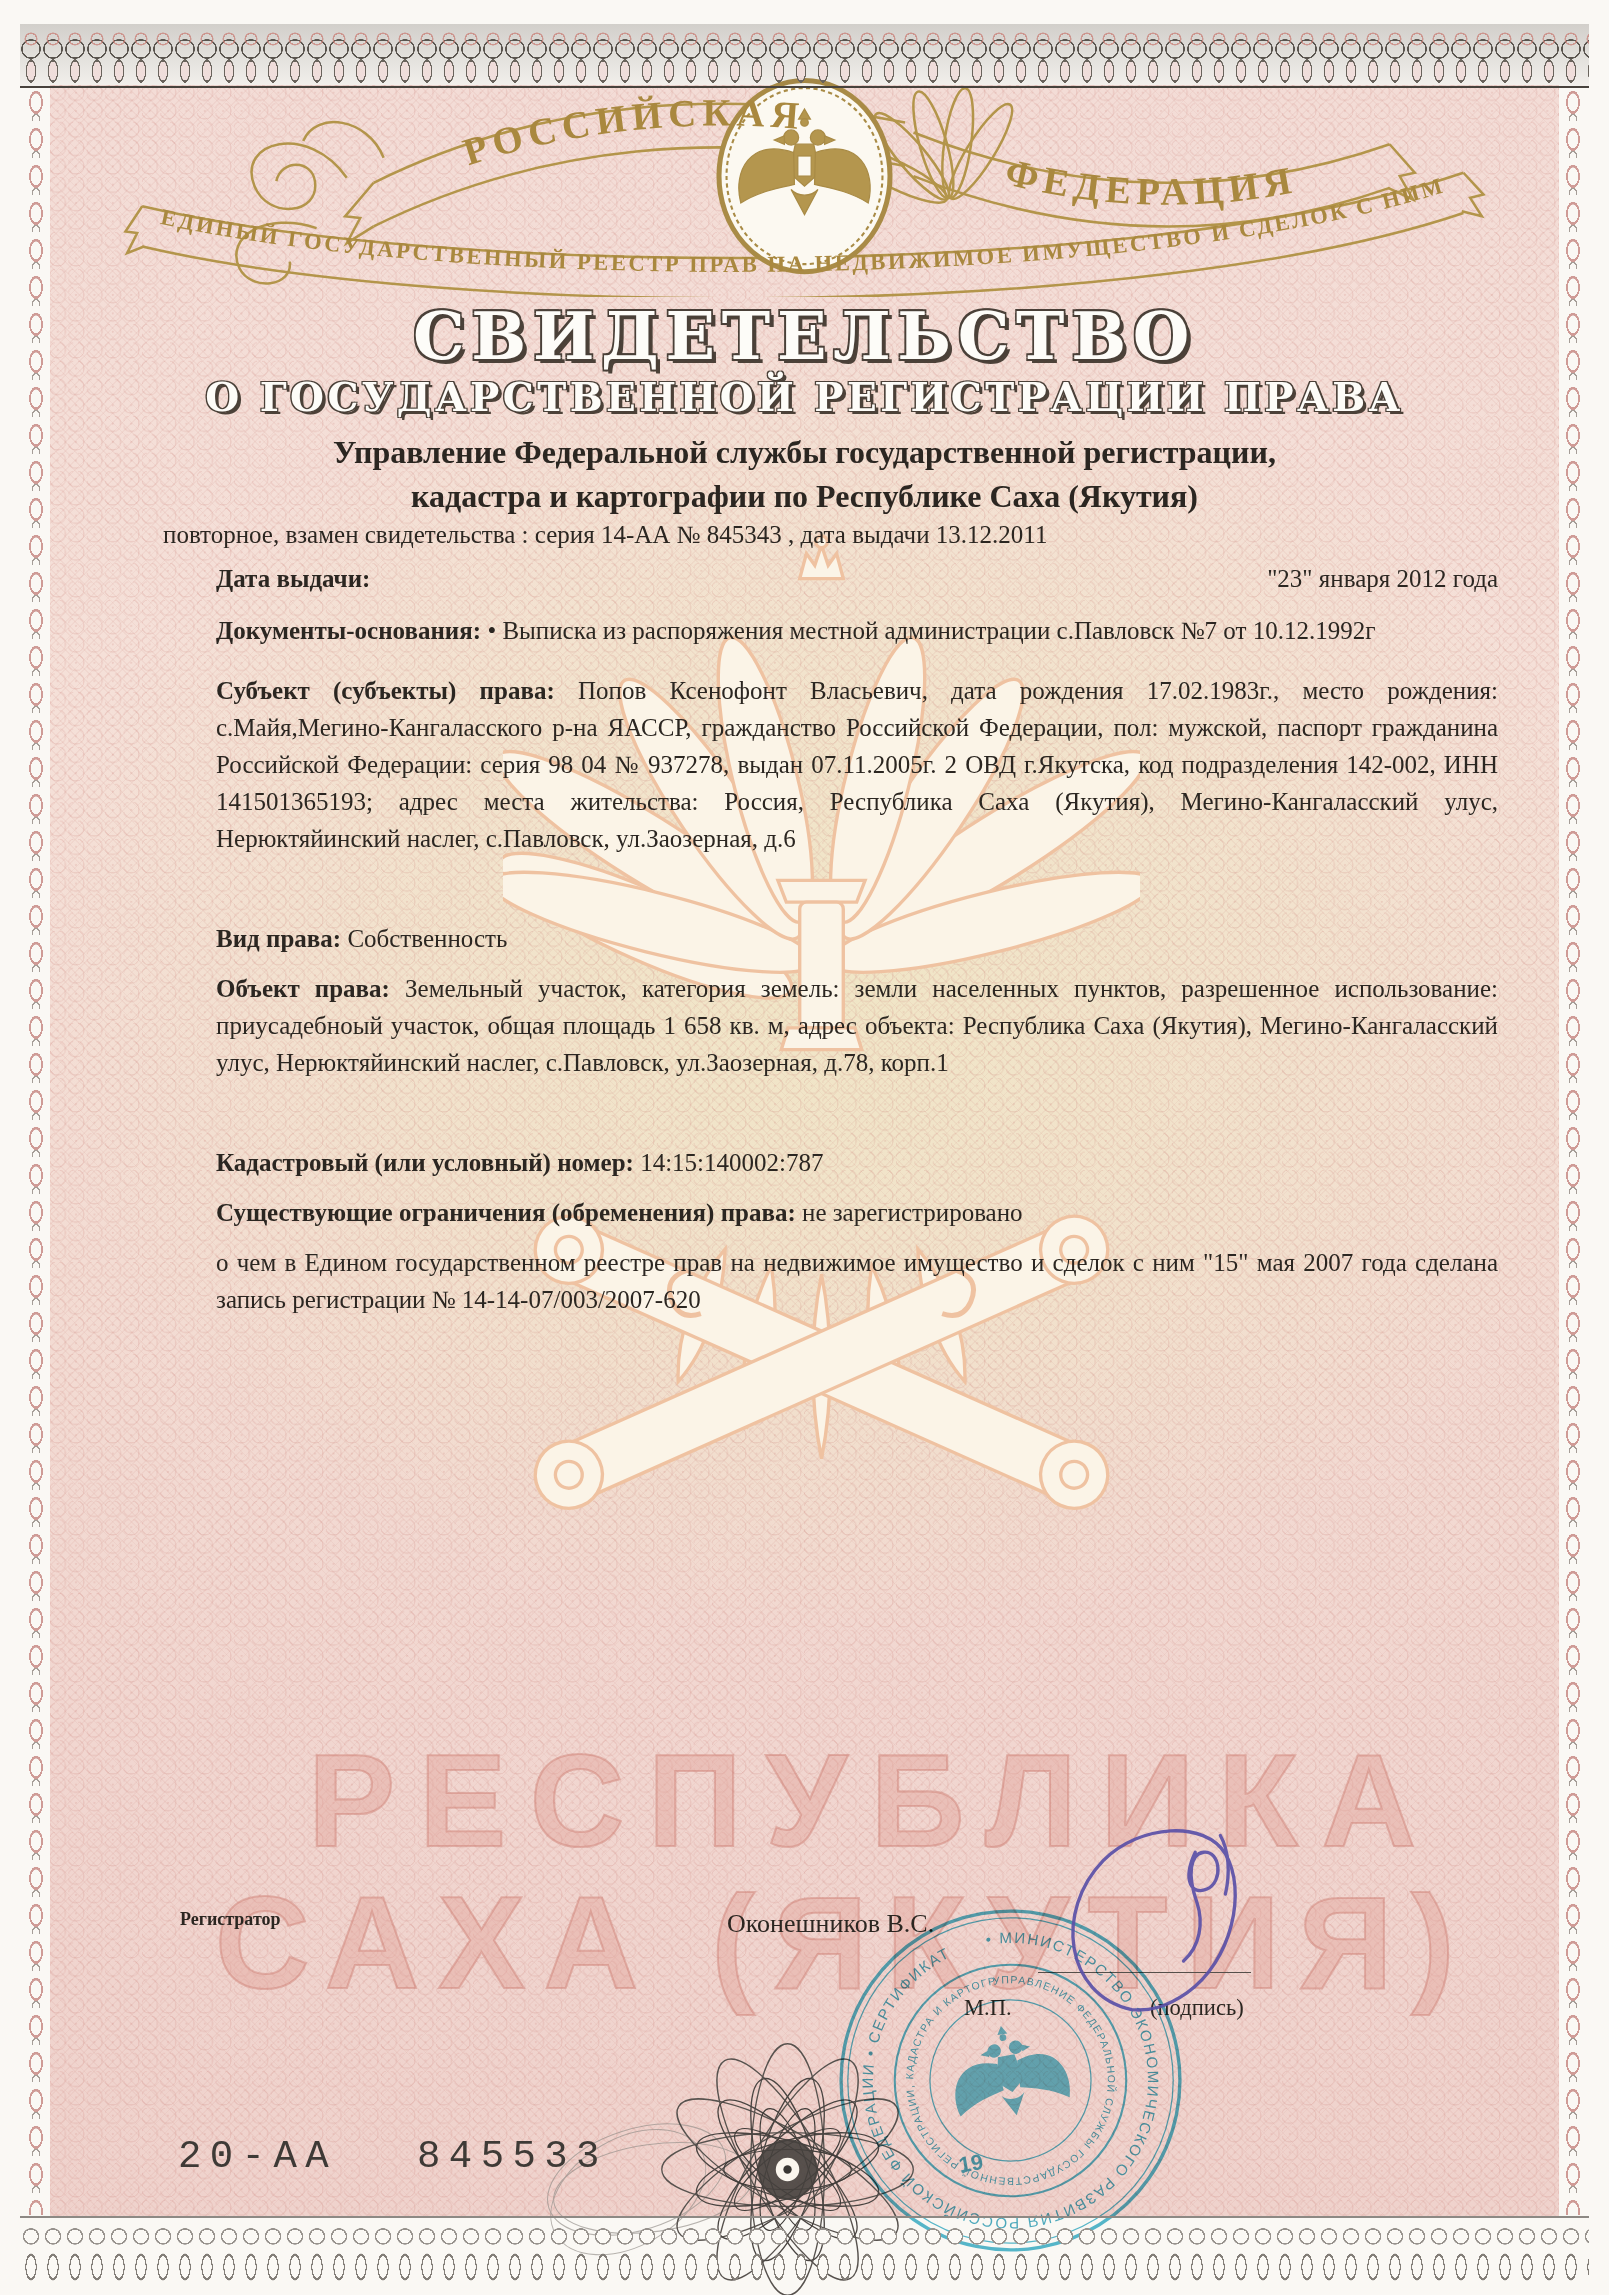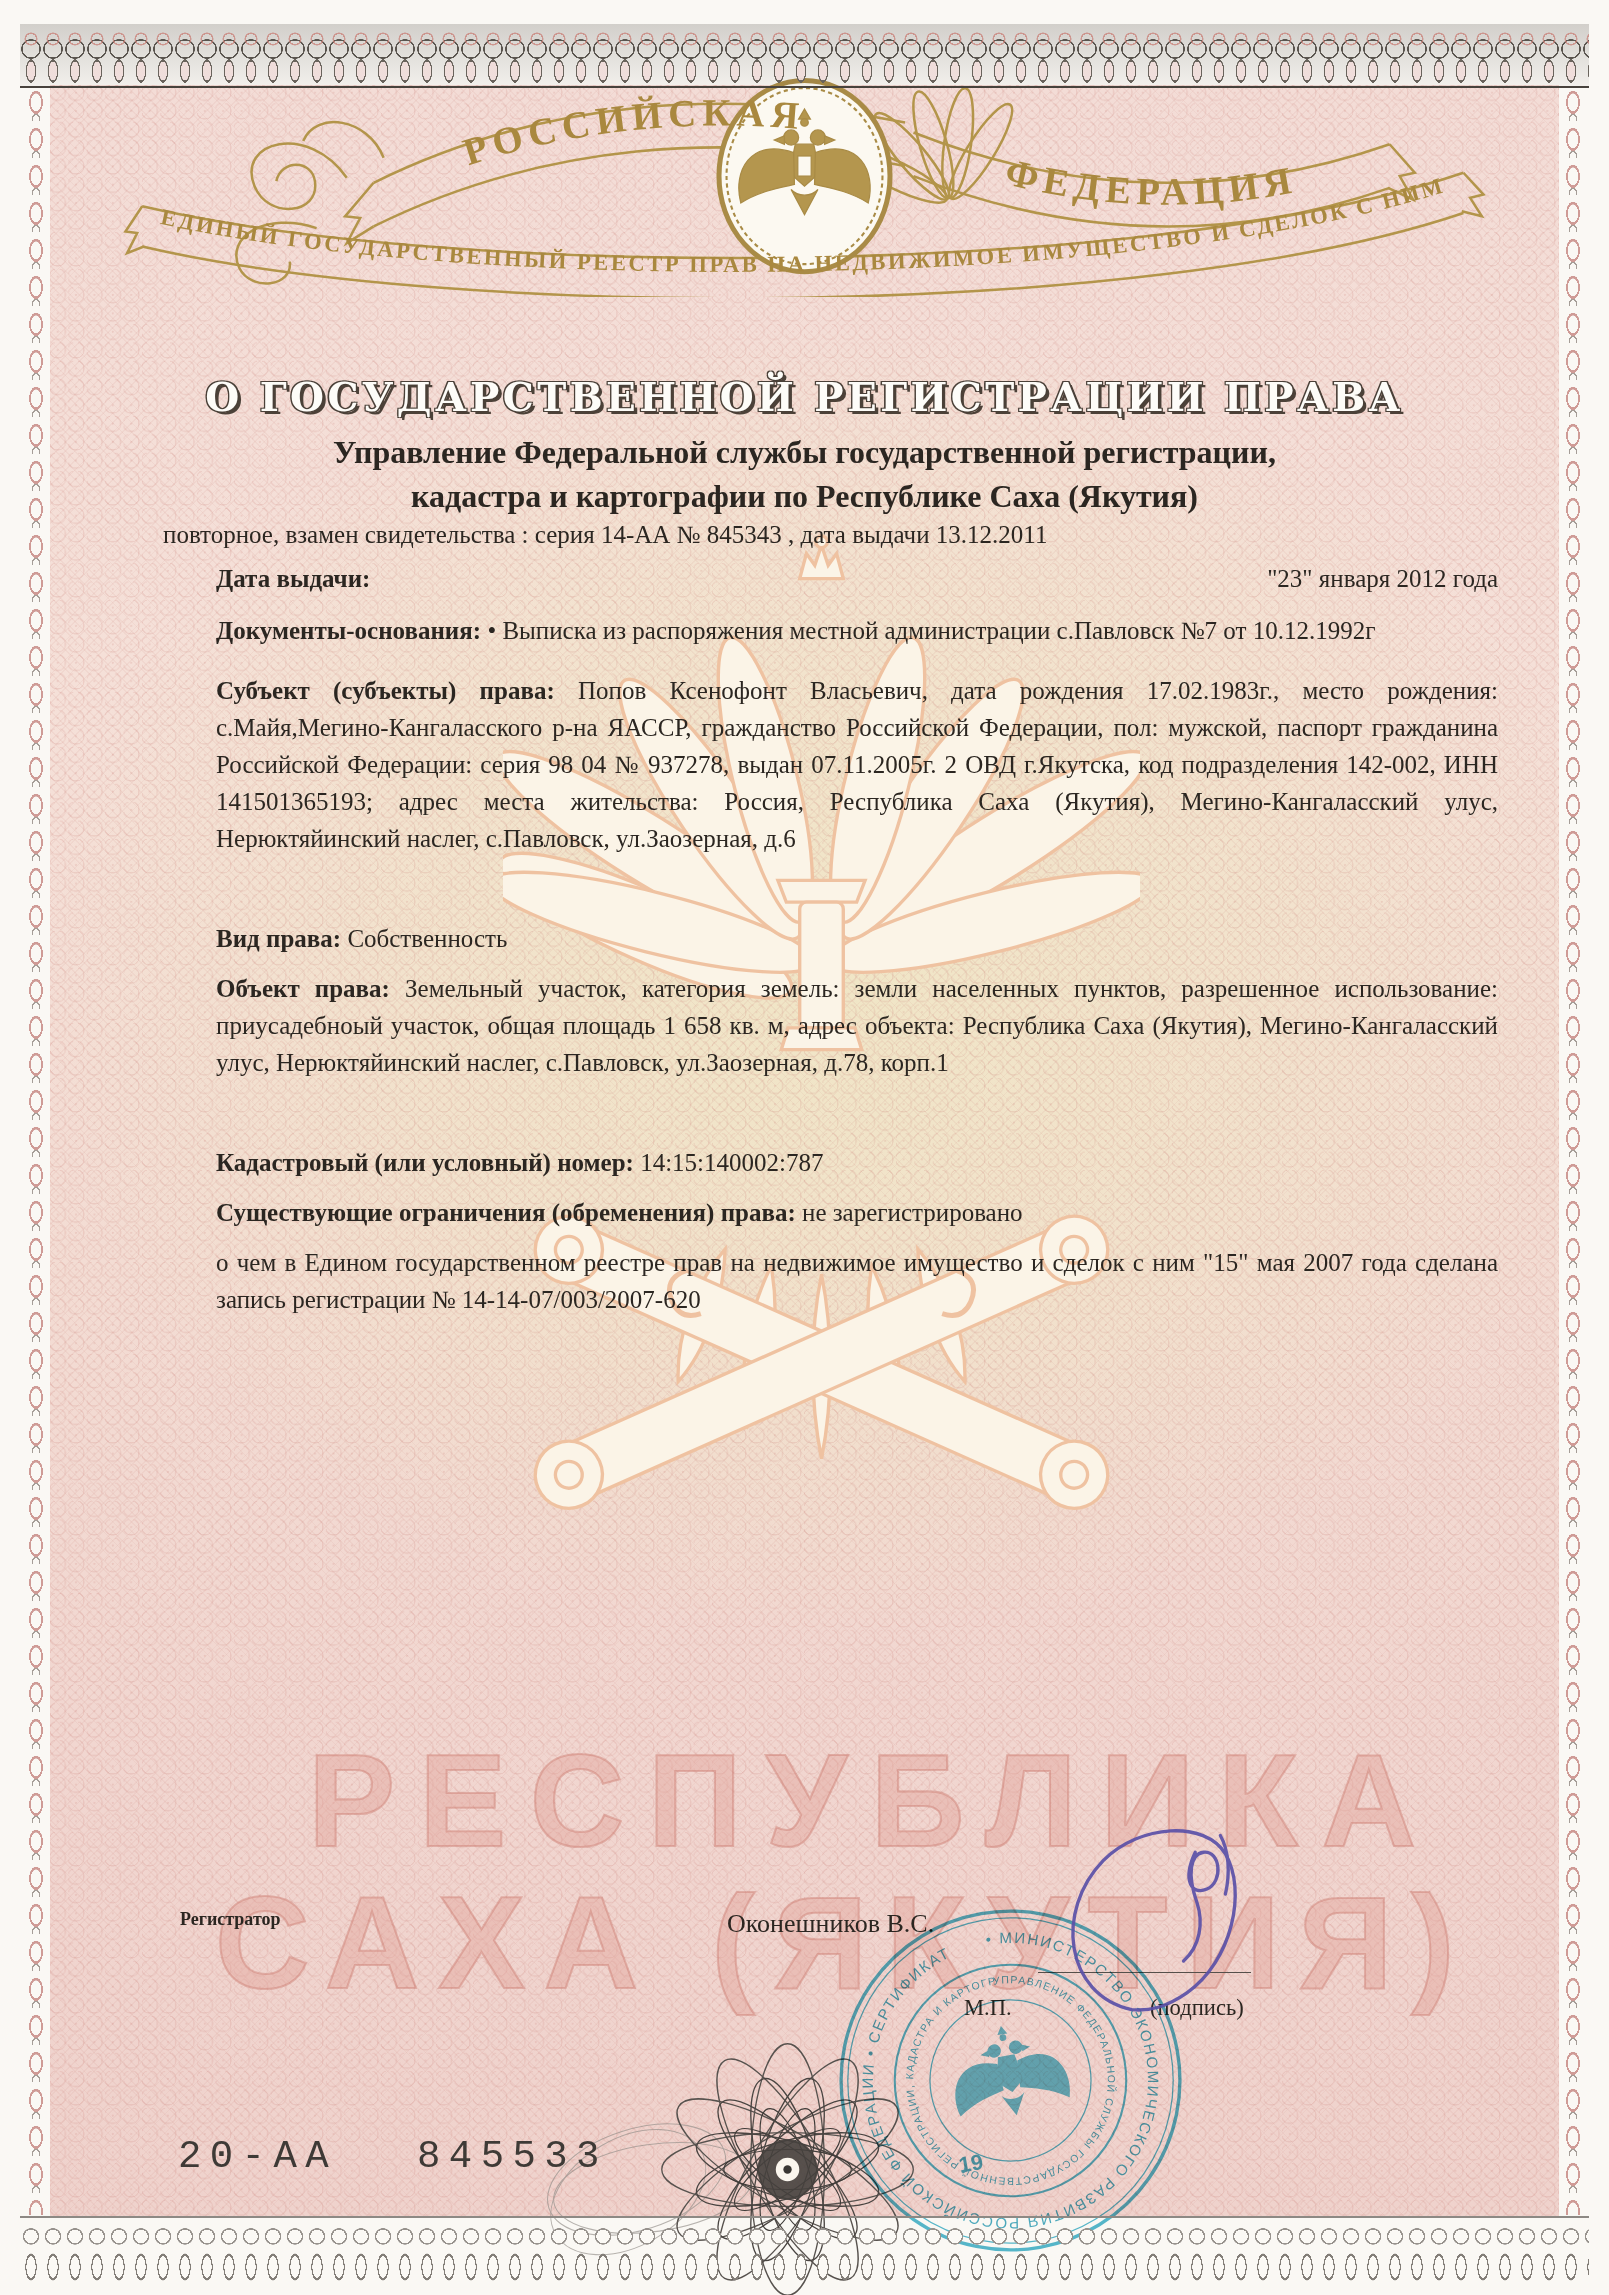--- a/index.html
+++ b/index.html
@@ -197,20 +197,21 @@
       <textPath href="#pRoss" startOffset="50%" text-anchor="middle">РОССИЙСКАЯ</textPath>
     </text>
     <text font-family="Liberation Serif, serif" font-weight="bold" font-size="46" letter-spacing="7" fill="#a9883f">
       <textPath href="#pFed" startOffset="50%" text-anchor="middle">ФЕДЕРАЦИЯ</textPath>
     </text>
     <text font-family="Liberation Serif, serif" font-weight="bold" font-size="27" letter-spacing="3" fill="#a9883f">
       <textPath href="#pRegT" startOffset="50%" text-anchor="middle">ЕДИНЫЙ ГОСУДАРСТВЕННЫЙ РЕЕСТР ПРАВ НА НЕДВИЖИМОЕ ИМУЩЕСТВО И СДЕЛОК С НИМ</textPath>
     </text>
   </svg>
 
+  <div class="title1">СВИДЕТЕЛЬСТВО</div>
   <div class="title2">О ГОСУДАРСТВЕННОЙ РЕГИСТРАЦИИ ПРАВА</div>
   <div class="auth1">Управление Федеральной службы государственной регистрации,</div>
   <div class="auth2">кадастра и картографии по Республике Саха (Якутия)</div>
   <div class="dupnote">повторное, взамен свидетельства : серия 14-АА  № 845343 , дата выдачи 13.12.2011</div>
 
   <div class="wm wm1">РЕСПУБЛИКА</div>
   <div class="wm wm2">САХА (ЯКУТИЯ)</div>
 
   <div class="body-area">
     <div class="row-date">

